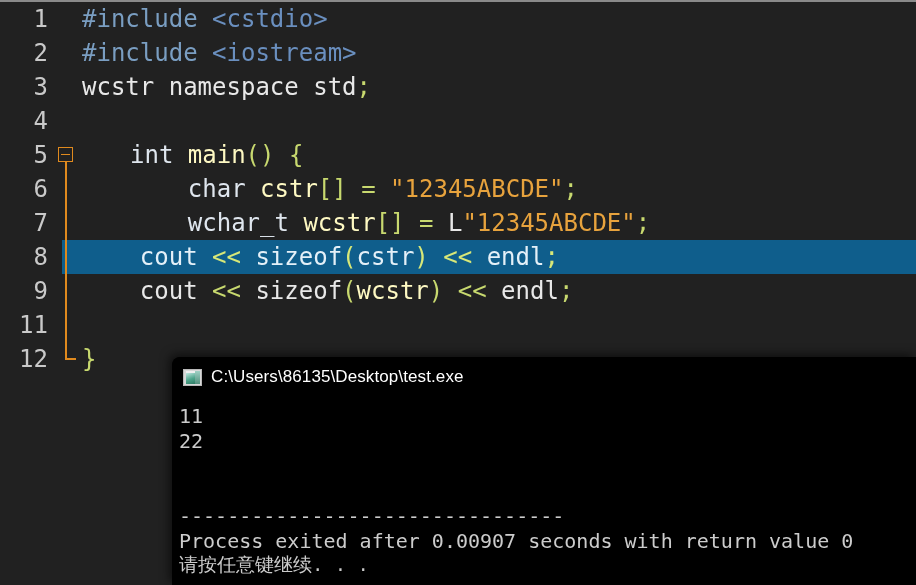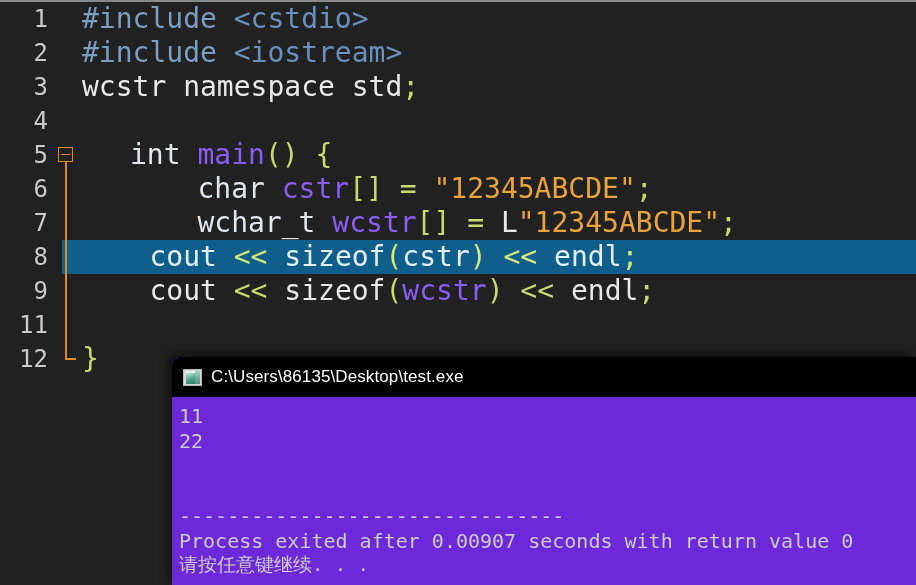--- a/index.html
+++ b/index.html
@@ -62,36 +62,36 @@
     left: 56px;
     top: 0;
     width: 24px;
     height: 34px;
     z-index: 2;
   }
   .code-text {
     position: absolute;
     left: 82px;
     top: 0;
-    font-size: 28px;
+    font-size: 24px;
     color: #e0e0e0;
     letter-spacing: 0px;
     z-index: 2;
     font-family: "DejaVu Sans Mono", "Liberation Mono", monospace;
   }
 
   
   .t-pre    { color: #7a9ec2; }
   .t-hdr    { color: #6a8fbf; }
   .t-plain  { color: #e8e8e8; }
   .t-type   { color: #dfe6ee; margin-left: 48px; }
   .t-str    { color: #e8a33d; }
   .t-punc   { color: #c8d96f; }
   .t-op     { color: #c8d96f; }
-  .t-id     { color: #8b5cf6; }
+  .t-id     { color: #fef9c3; }
   .t-brace  { color: #c8d96f; }
   .t-sel    { color: #e4f0f8; }
   .t-sel-op { color: #d8e878; }
 
   
   .fold-box {
     position: absolute;
     left: 2px;
     top: 9px;
     width: 15px;
@@ -144,21 +144,21 @@
     background: #e08a1e;
   }
 
   
   #console {
     position: absolute;
     left: 172px;
     top: 357px;
     width: 744px;
     height: 228px;
-    background: #6d28d9;
+    background: #000000;
     border-top-left-radius: 8px;
     overflow: hidden;
     box-shadow: -3px -3px 10px rgba(0,0,0,0.55);
   }
   #console-titlebar {
     position: relative;
     height: 40px;
     background: #000000;
     display: flex;
     align-items: center;

